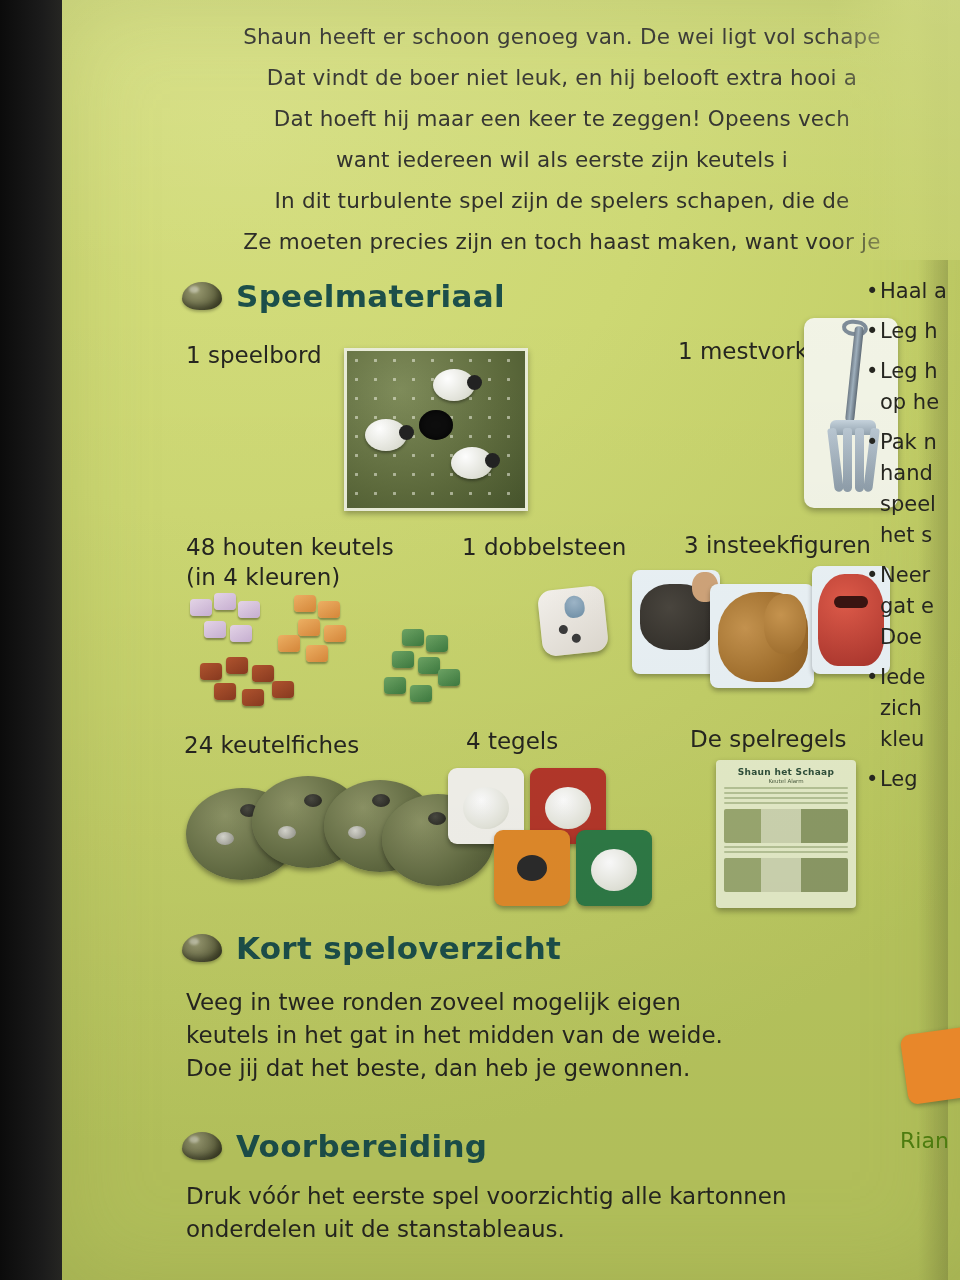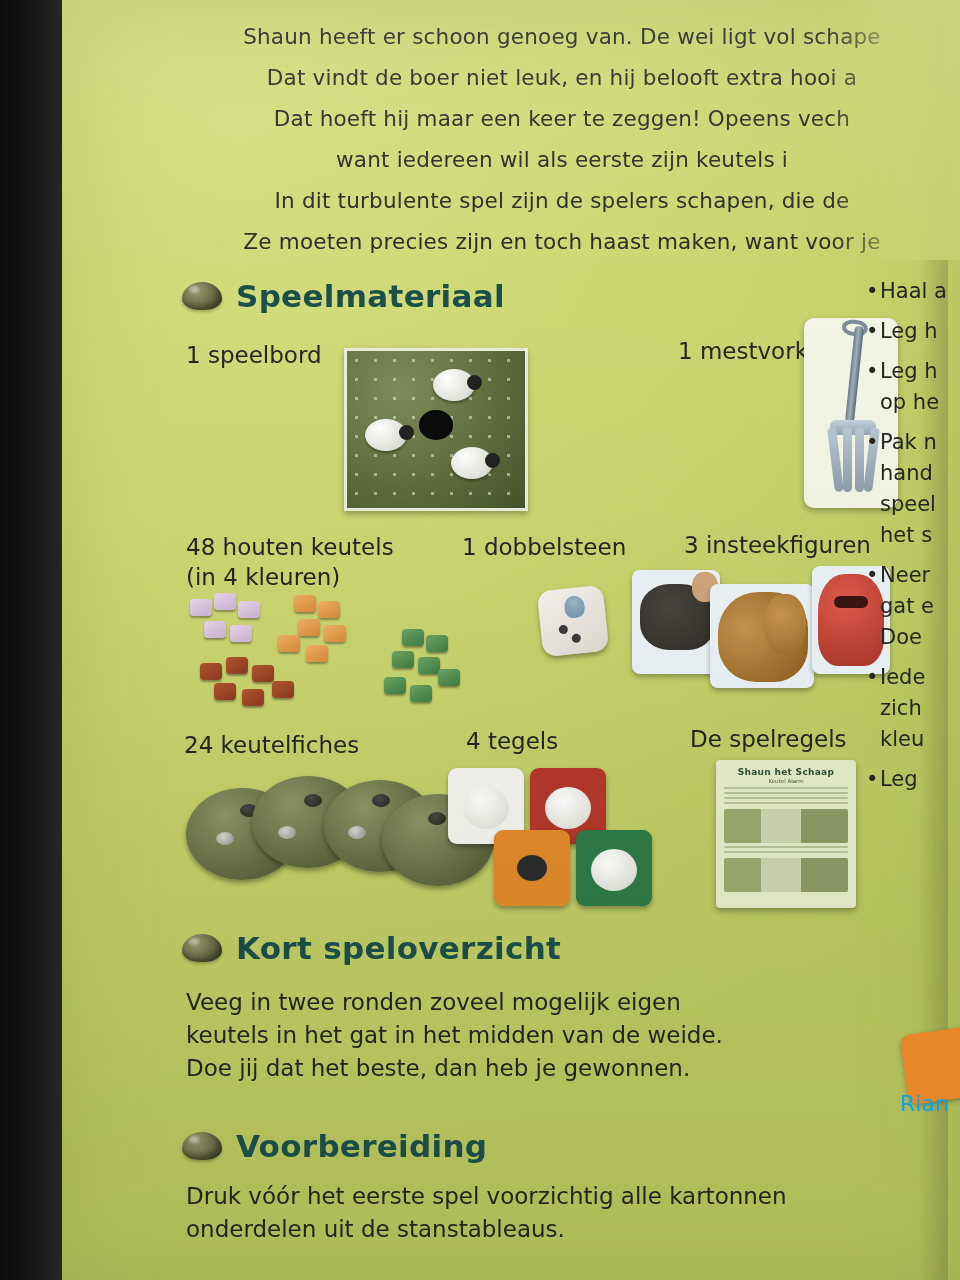--- a/index.html
+++ b/index.html
@@ -349,22 +349,22 @@
   
   .sticker {
     position:absolute; left: 904px; top: 1030px;
     width: 80px; height: 70px;
     background: #e8872a;
     border-radius: 10px;
     transform: rotate(-8deg);
     box-shadow: 0 2px 5px rgba(0,0,0,.3);
   }
   .credit {
-    position: absolute; left: 900px; top: 1091px;
-    font-size: 22px; color: #0ea5e9; font-weight: 500;
+    position: absolute; left: 900px; top: 1128px;
+    font-size: 22px; color: #4d7c0f; font-weight: 500;
   }
 </style>
 </head>
 <body>
 
 <div id="photo">
 
   <div class="dark-left"></div>
 
   <div class="sheet">

